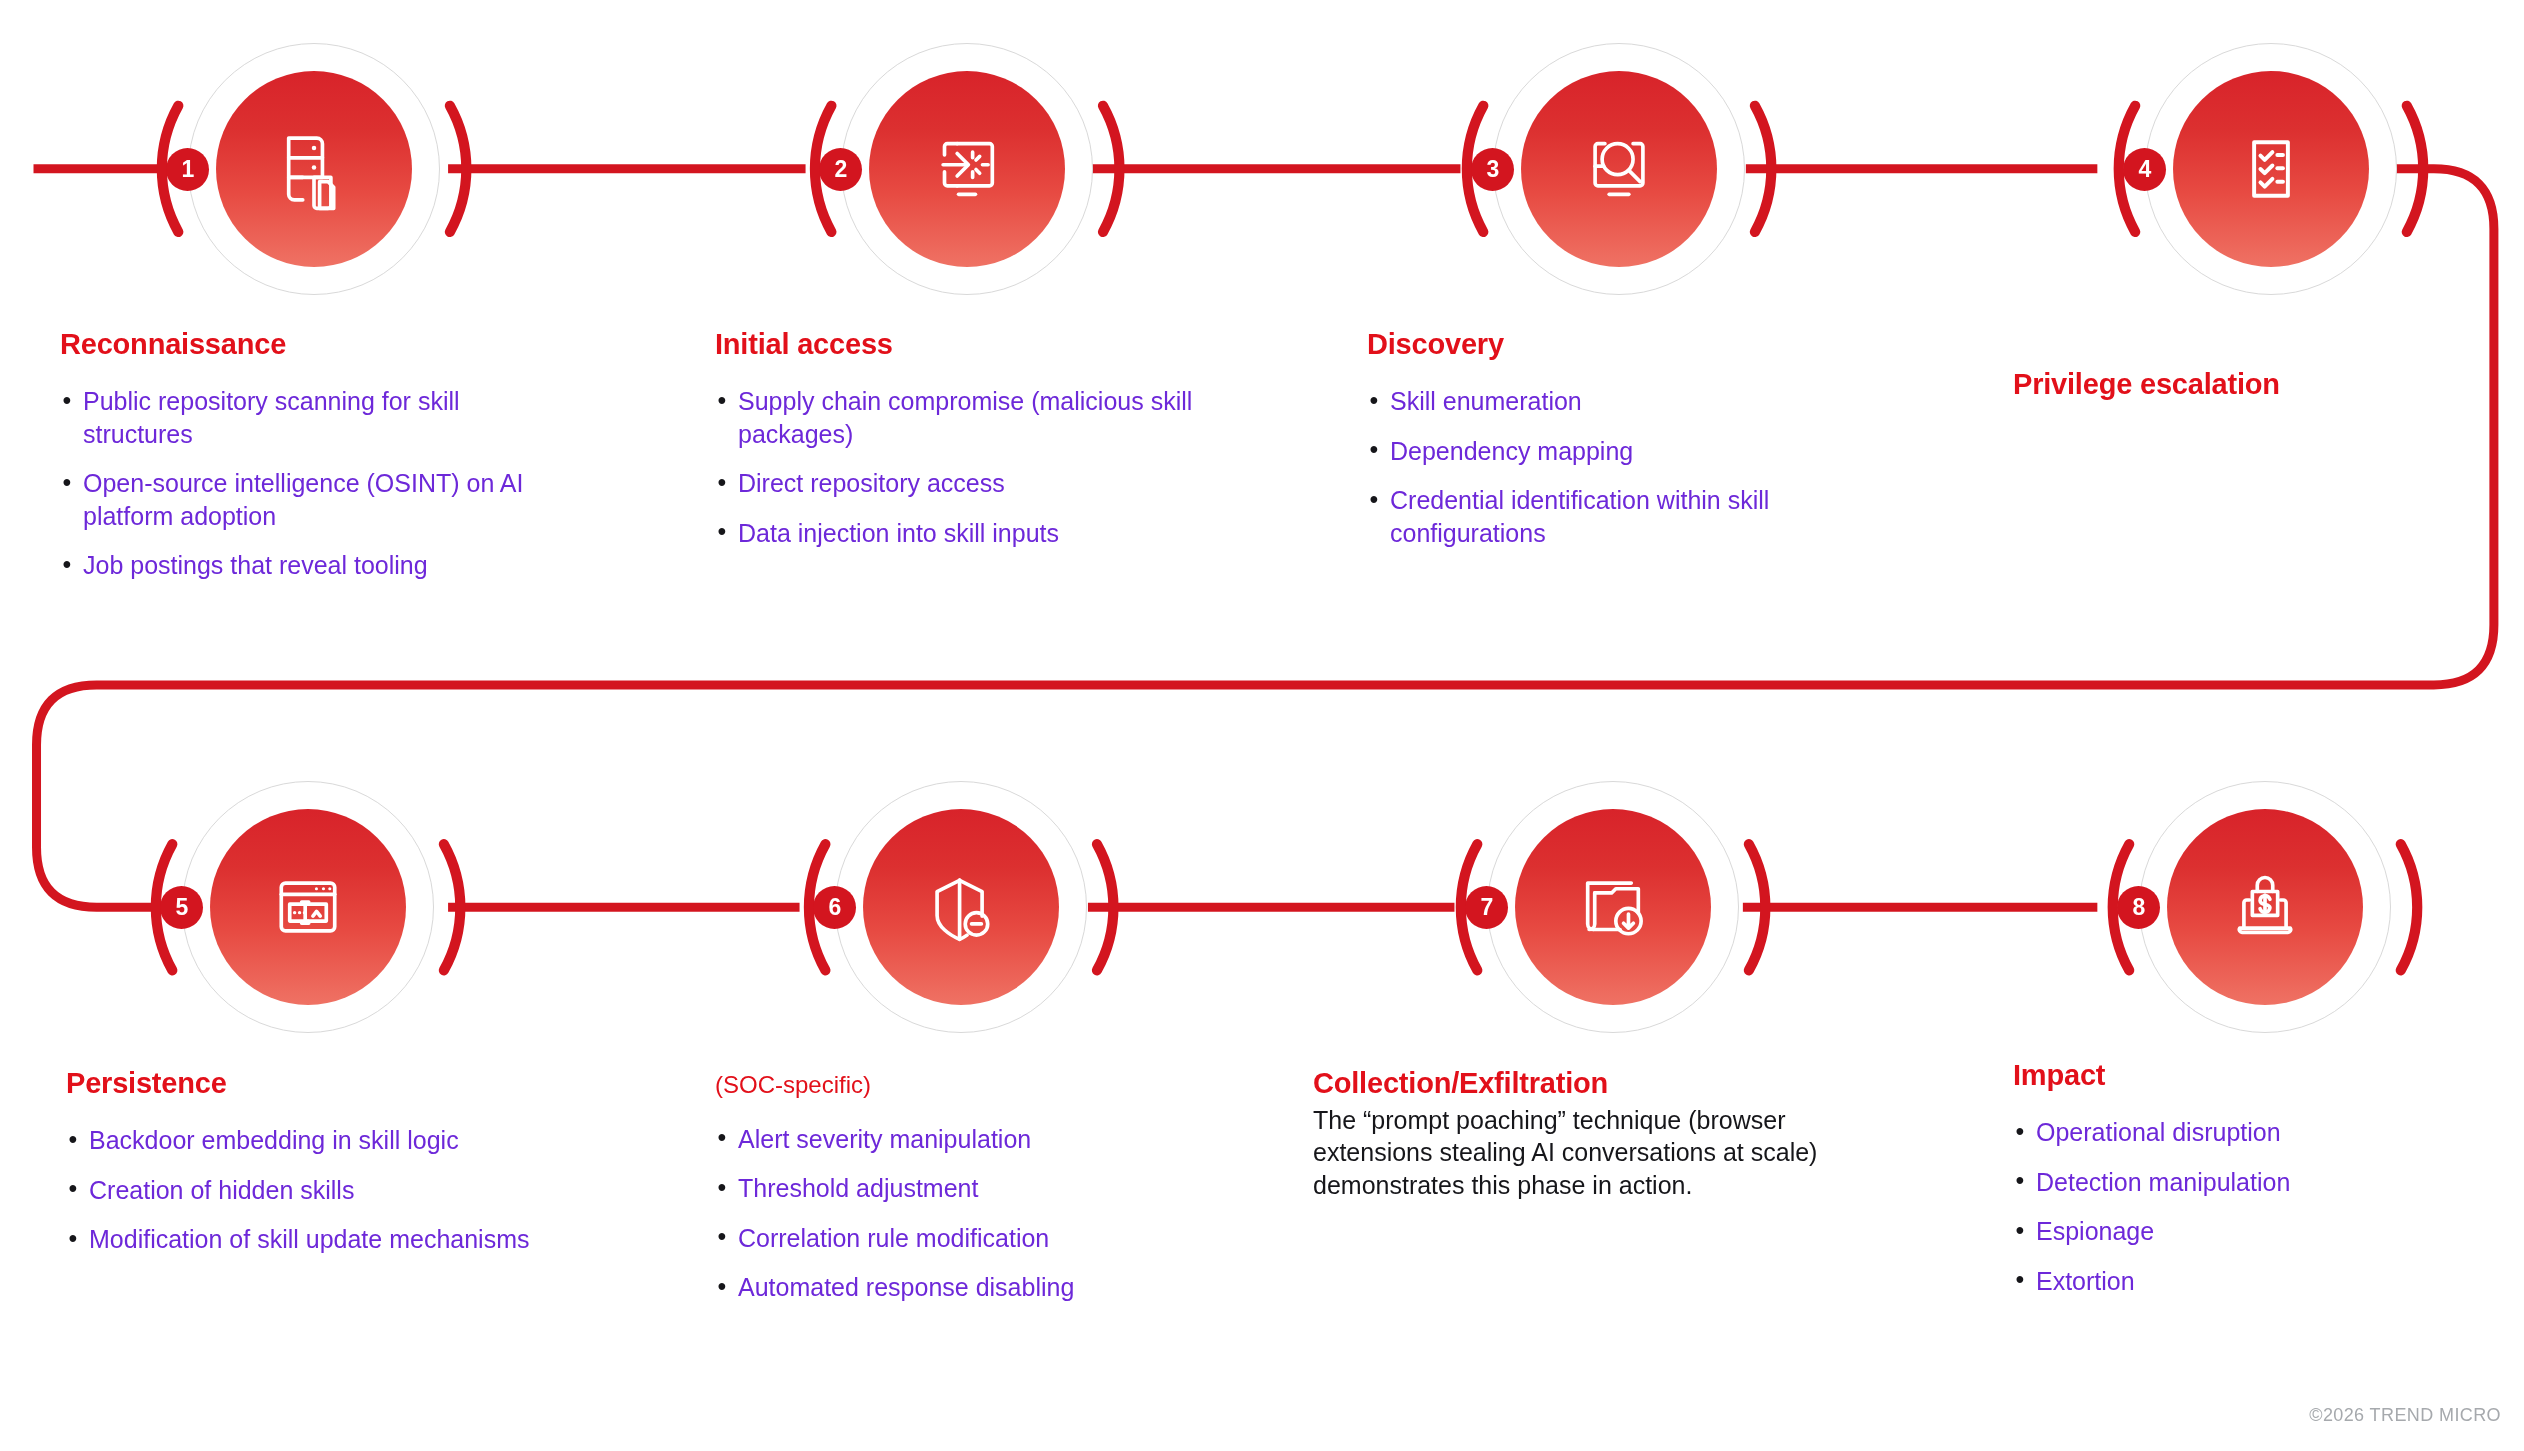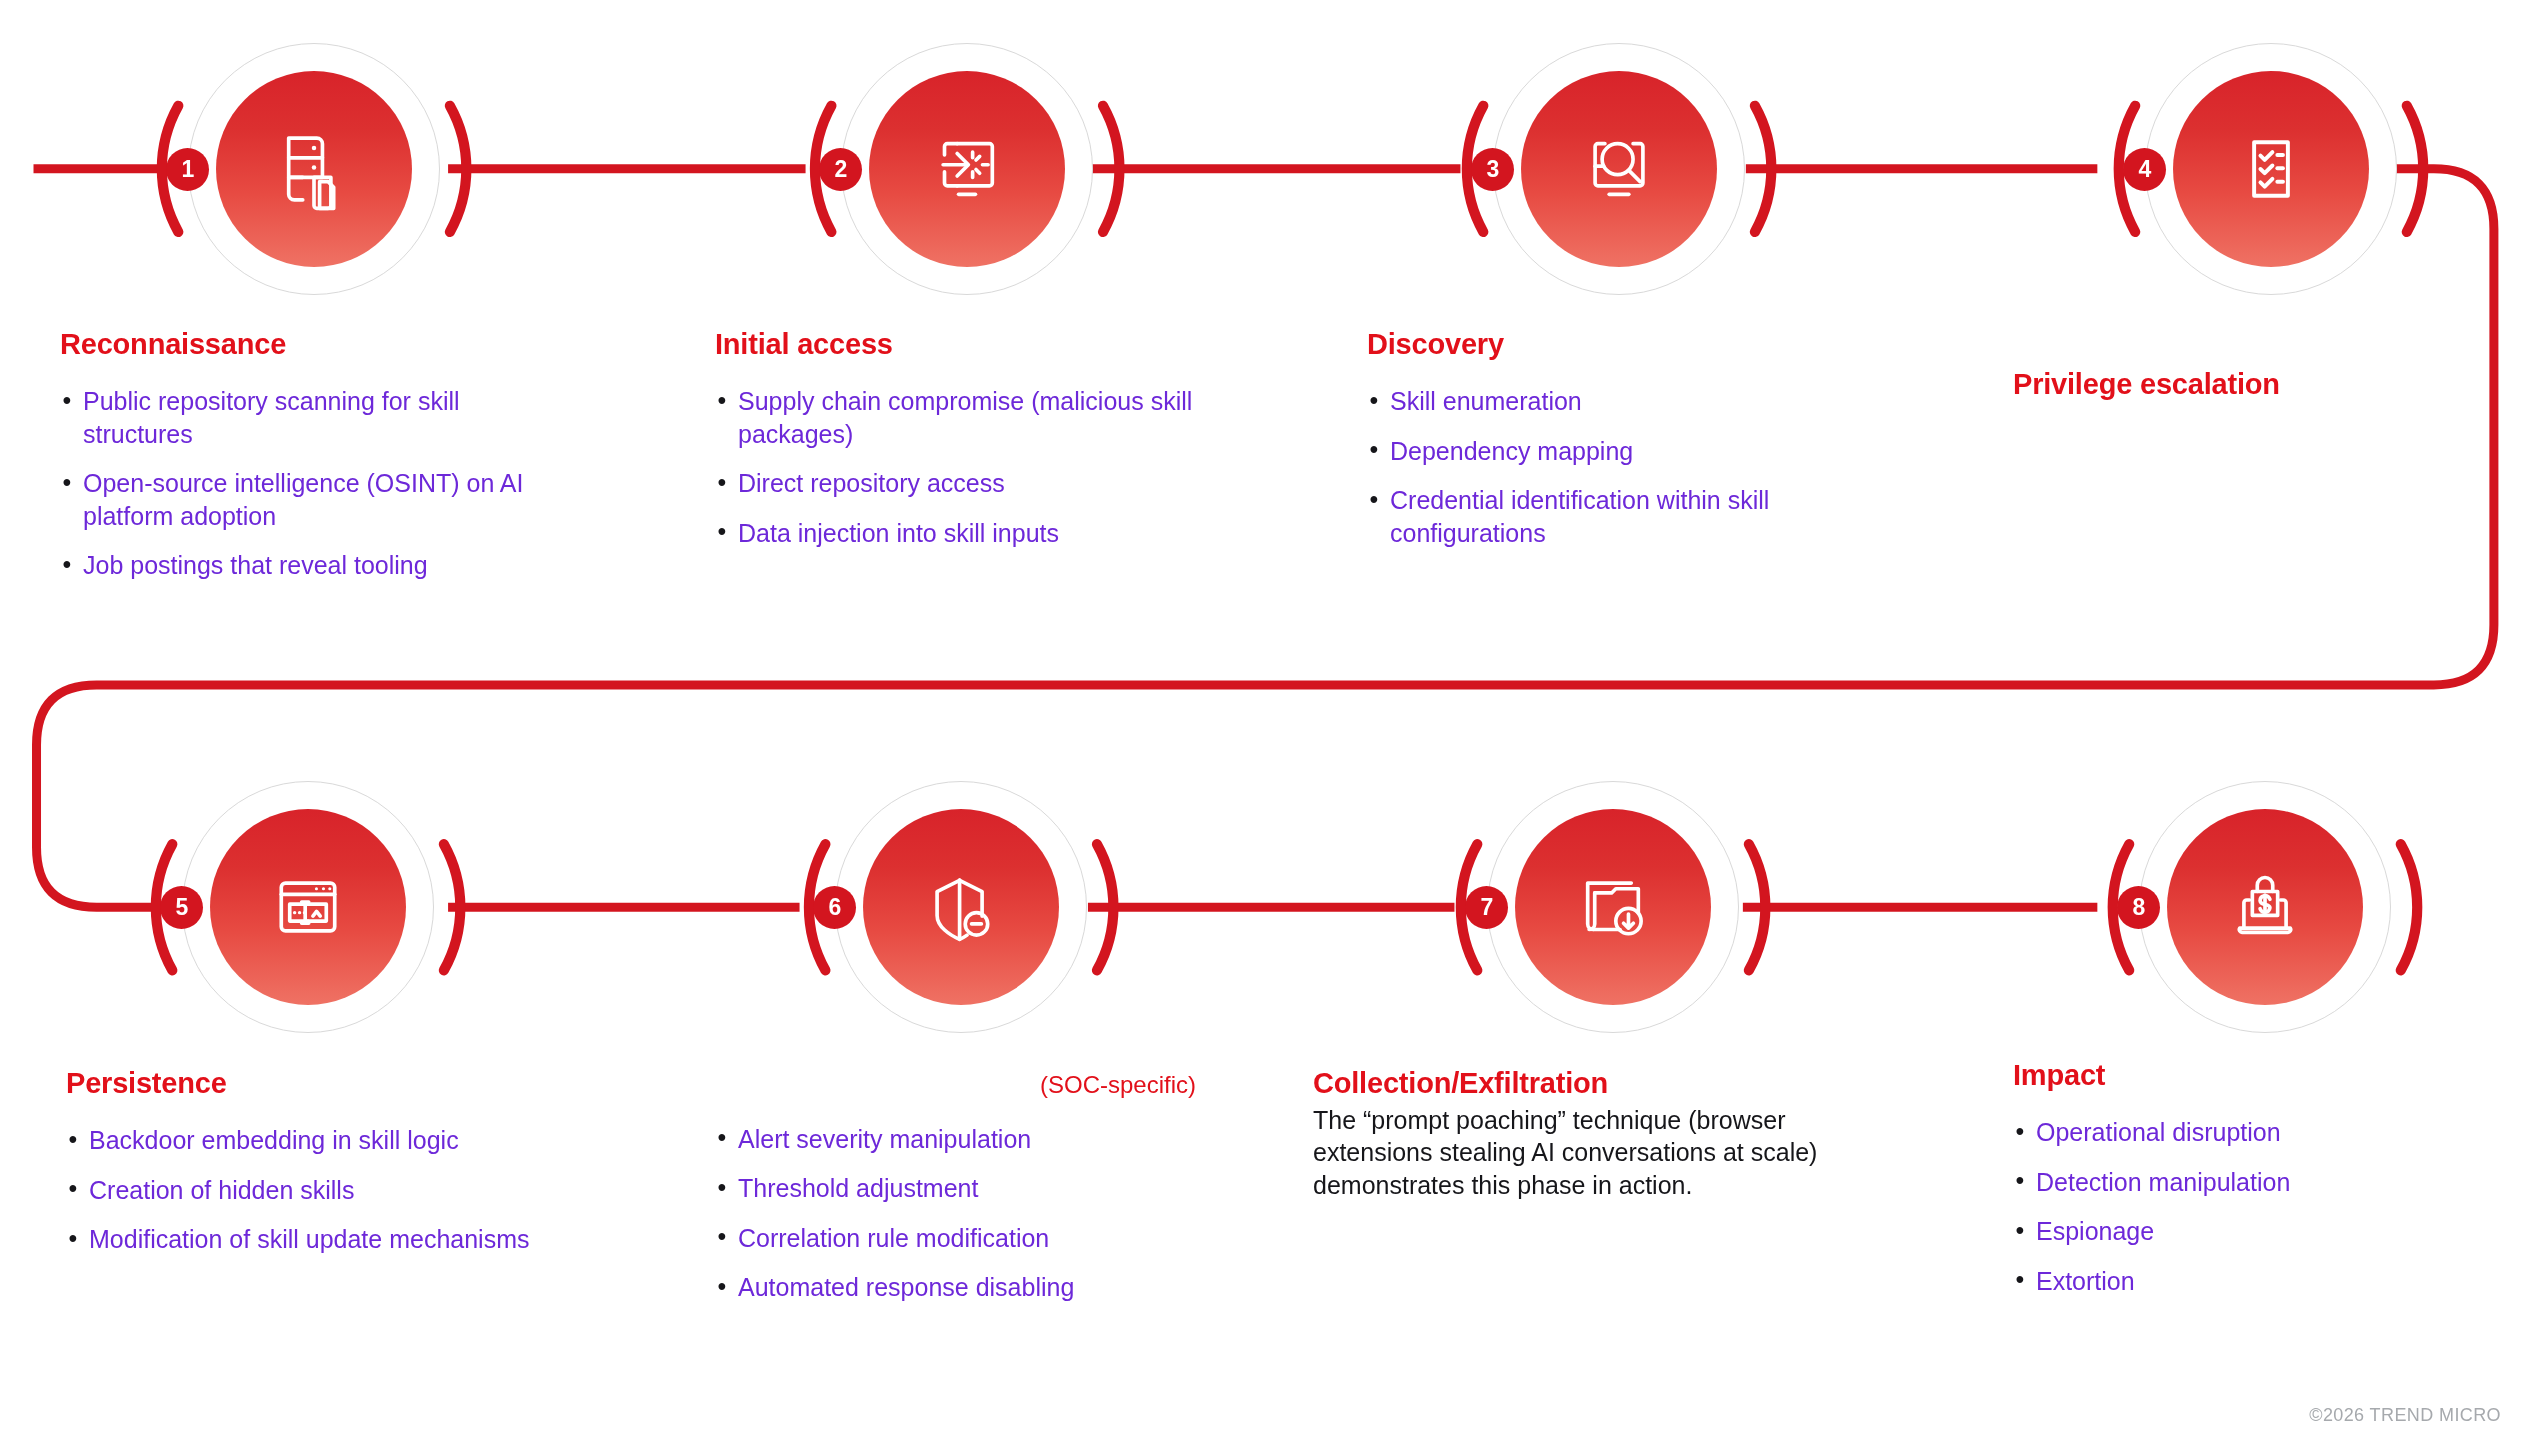--- a/index.html
+++ b/index.html
@@ -63,21 +63,21 @@
     color: #e2101a;
     font-weight: 700;
     font-size: 29px;
     letter-spacing: -0.2px;
     white-space: nowrap;
   }
   .blk-sub {
     color: #e2101a;
     font-weight: 400;
     font-size: 24px;
-    text-align: right;
+    text-align: left;
     margin-top: 3.6px;
     white-space: nowrap;
   }
   .bullets { margin-top: 24px; }
   .bullet {
     position: relative;
     color: #6d28d9;
     font-size: 25px;
     line-height: 1.30;
     padding-left: 23px;

